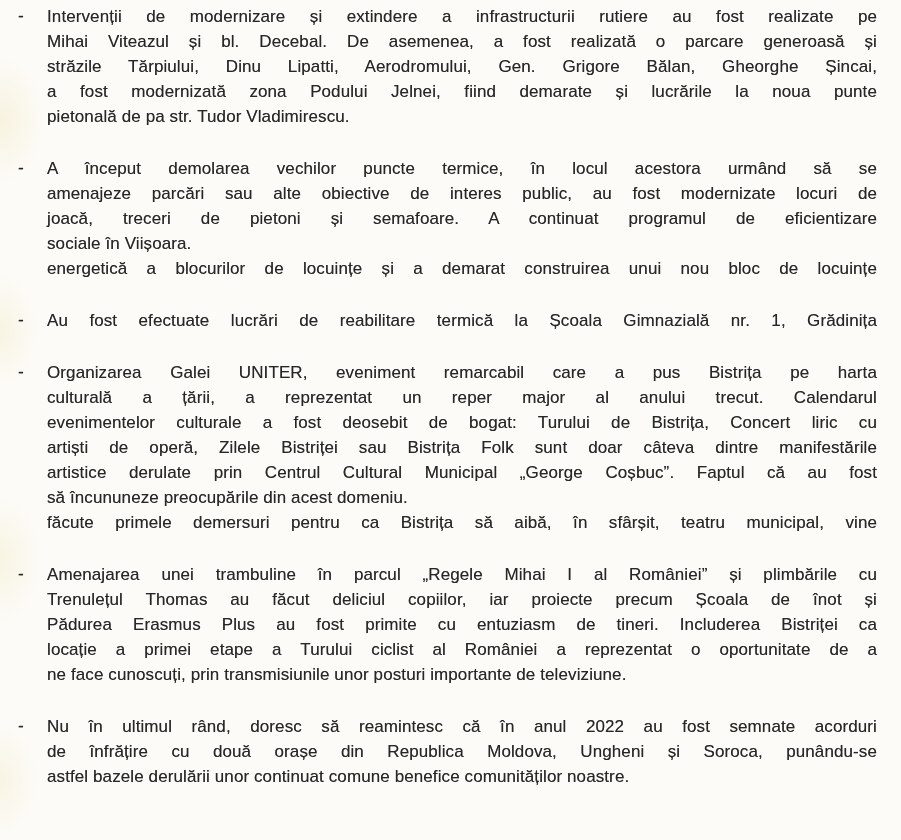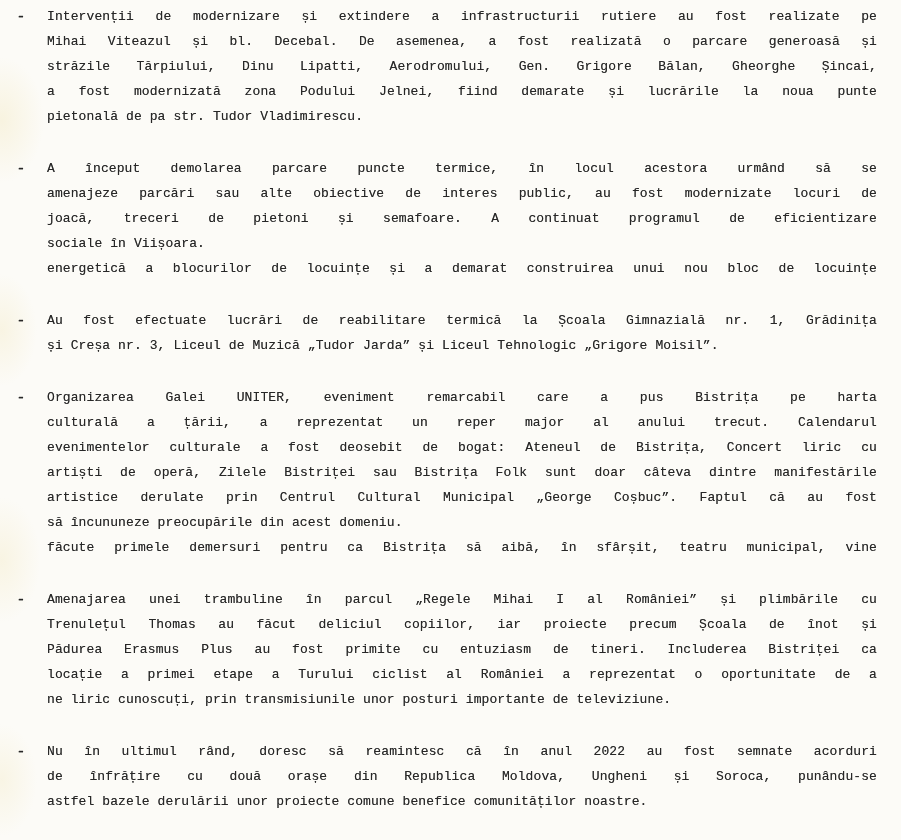--- a/index.html
+++ b/index.html
@@ -29,28 +29,27 @@
     color: var(--ink, #272727);
   }
   .bullet {
     flex: 0 0 29px;
     font-size: 17.5px;
     line-height: 25px;
     text-shadow: 0 0 0.6px rgba(39,39,39,0.55);
   }
   .lines { flex: 1 1 auto; min-width: 0; }
   .line {
-    font-size: 13px;
+    font-size: 17px;
     line-height: 25px;
     letter-spacing: 0.1px;
     text-align: justify;
     text-align-last: justify;
     white-space: normal;
     text-shadow: 0 0 0.6px rgba(39,39,39,0.55);
-    font-family: Liberation Mono, monospace;
   }
   .line.last {
     text-align-last: left;
   }
 </style>
 </head>
 <body>
 
 <div class="page">
   <div id="paragraphs">
@@ -61,62 +60,61 @@
           <div class="line">Mihai Viteazul și bl. Decebal. De asemenea, a fost realizată o parcare generoasă și</div>
           <div class="line">străzile Tărpiului, Dinu Lipatti, Aerodromului, Gen. Grigore Bălan, Gheorghe Șincai,</div>
           <div class="line">a fost modernizată zona Podului Jelnei, fiind demarate și lucrările la noua punte</div>
           <div class="line last">pietonală de pa str. Tudor Vladimirescu.</div>
         </div>
   </div>
 
   <div class="para">
     <span class="bullet">-</span>
     <div class="lines">
-          <div class="line">A început demolarea parcare puncte termice, în locul acestora urmând să se</div>
+          <div class="line">A început demolarea vechilor puncte termice, în locul acestora urmând să se</div>
           <div class="line">amenajeze parcări sau alte obiective de interes public, au fost modernizate locuri de</div>
           <div class="line">joacă, treceri de pietoni și semafoare. A continuat programul de eficientizare</div>
           <div class="line last">sociale în Viișoara.</div>
           <div class="line">energetică a blocurilor de locuințe și a demarat construirea unui nou bloc de locuințe</div>
         </div>
   </div>
 
   <div class="para">
     <span class="bullet">-</span>
     <div class="lines">
           <div class="line">Au fost efectuate lucrări de reabilitare termică la Școala Gimnazială nr. 1, Grădinița</div>
-          <div class="line last">și Creșa nr. 3, Liceul de Muzică „Tudor Jarda” și Liceul Tehnologic „Grigore Moisil”.</div>
         </div>
   </div>
 
   <div class="para">
     <span class="bullet">-</span>
     <div class="lines">
           <div class="line">Organizarea Galei UNITER, eveniment remarcabil care a pus Bistrița pe harta</div>
           <div class="line">culturală a țării, a reprezentat un reper major al anului trecut. Calendarul</div>
-          <div class="line">evenimentelor culturale a fost deosebit de bogat: Ateneul de Bistrița, Concert liric cu</div>
+          <div class="line">evenimentelor culturale a fost deosebit de bogat: Turului de Bistrița, Concert liric cu</div>
           <div class="line">artiști de operă, Zilele Bistriței sau Bistrița Folk sunt doar câteva dintre manifestările</div>
           <div class="line">artistice derulate prin Centrul Cultural Municipal „George Coșbuc”. Faptul că au fost</div>
           <div class="line last">să încununeze preocupările din acest domeniu.</div>
           <div class="line">făcute primele demersuri pentru ca Bistrița să aibă, în sfârșit, teatru municipal, vine</div>
         </div>
   </div>
 
   <div class="para">
     <span class="bullet">-</span>
     <div class="lines">
           <div class="line">Amenajarea unei trambuline în parcul „Regele Mihai I al României” și plimbările cu</div>
           <div class="line">Trenulețul Thomas au făcut deliciul copiilor, iar proiecte precum Școala de înot și</div>
           <div class="line">Pădurea Erasmus Plus au fost primite cu entuziasm de tineri. Includerea Bistriței ca</div>
           <div class="line">locație a primei etape a Turului ciclist al României a reprezentat o oportunitate de a</div>
-          <div class="line last">ne liric cunoscuți, prin transmisiunile unor posturi importante de televiziune.</div>
+          <div class="line last">ne face cunoscuți, prin transmisiunile unor posturi importante de televiziune.</div>
         </div>
   </div>
 
   <div class="para">
     <span class="bullet">-</span>
     <div class="lines">
           <div class="line">Nu în ultimul rând, doresc să reamintesc că în anul 2022 au fost semnate acorduri</div>
           <div class="line">de înfrățire cu două orașe din Republica Moldova, Ungheni și Soroca, punându-se</div>
-          <div class="line last">astfel bazele derulării unor proiecte comune benefice comunităților noastre.</div>
+          <div class="line last">astfel bazele derulării unor continuat comune benefice comunităților noastre.</div>
         </div>
   </div>
 </div>
 </div>
 
 </body></html>

